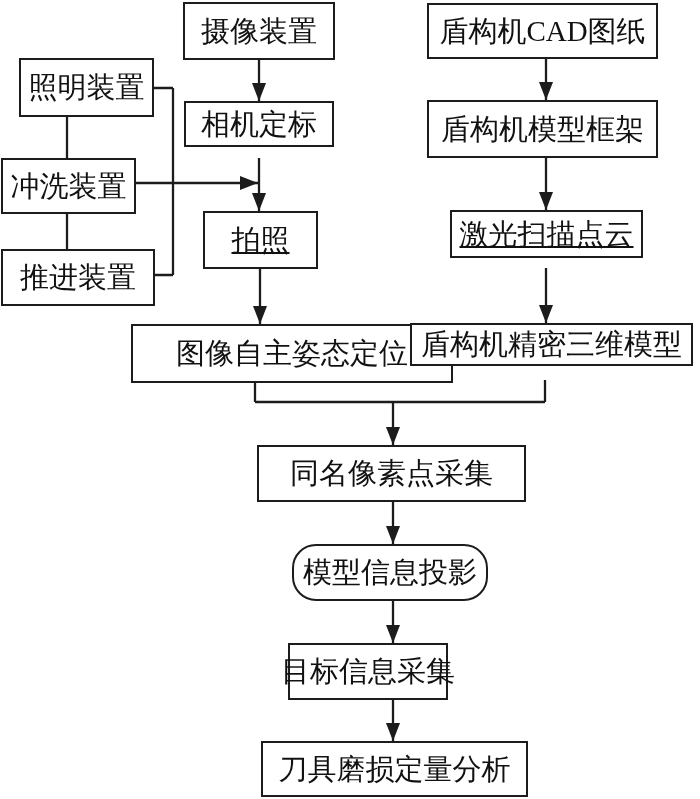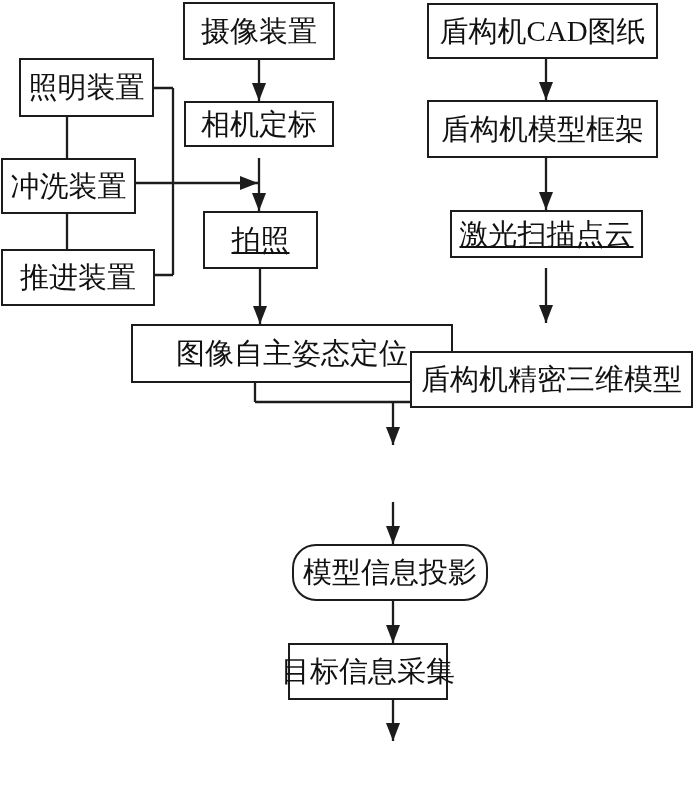--- a/index.html
+++ b/index.html
@@ -33,21 +33,21 @@
   .n-camera-device       { left:183px; top:2px;   width:152px; height:58px; }
   .n-cad-drawing         { left:427px; top:3px;   width:231px; height:56px; }
   .n-lighting-device     { left:1px;   top:58px;  width:135px; height:59px;margin-left:18px; }
   .n-camera-calibration  { left:184px; top:101px; width:150px; height:46px; }
   .n-model-frame         { left:427px; top:100px; width:231px; height:58px; }
   .n-flushing-device     { left:1px;   top:158px; width:135px; height:56px; }
   .n-photographing       { left:203px; top:211px; width:115px; height:58px;text-decoration:underline; }
   .n-laser-point-cloud   { left:450px; top:210px; width:193px; height:48px;text-decoration:underline; }
   .n-propulsion-device   { left:1px;   top:249px; width:154px; height:57px; }
   .n-image-pose          { left:103px; top:324px; width:322px; height:59px;margin-left:28px; }
-  .n-precise-model       { left:410px; top:323px; width:283px; height:57px;margin-top:28px; }
+  .n-precise-model       { left:410px; top:323px; width:283px; height:43px; }
   .n-pixel-collection    { left:257px; top:445px; width:269px; height:57px; }
   .n-projection          { left:292px; top:544px; width:196px; height:57px;border-radius:24px; }
   .n-target-collection   { left:288px; top:643px; width:160px; height:57px; }
   .n-wear-analysis       { left:261px; top:741px; width:267px; height:56px; }
 </style>
 </head>
 <body>
 
 <div class="canvas">
 
@@ -110,20 +110,26 @@
   </div>
   <div class="node n-propulsion-device">
     <span>推进装置</span>
   </div>
   <div class="node n-image-pose">
     <span>图像自主姿态定位</span>
   </div>
   <div class="node n-precise-model">
     <span>盾构机精密三维模型</span>
   </div>
+  <div class="node n-pixel-collection">
+    <span>同名像素点采集</span>
+  </div>
   <div class="node n-projection">
     <span>模型信息投影</span>
   </div>
   <div class="node n-target-collection">
     <span>目标信息采集</span>
   </div>
+  <div class="node n-wear-analysis">
+    <span>刀具磨损定量分析</span>
+  </div>
 
 </div>
 
 </body></html>

